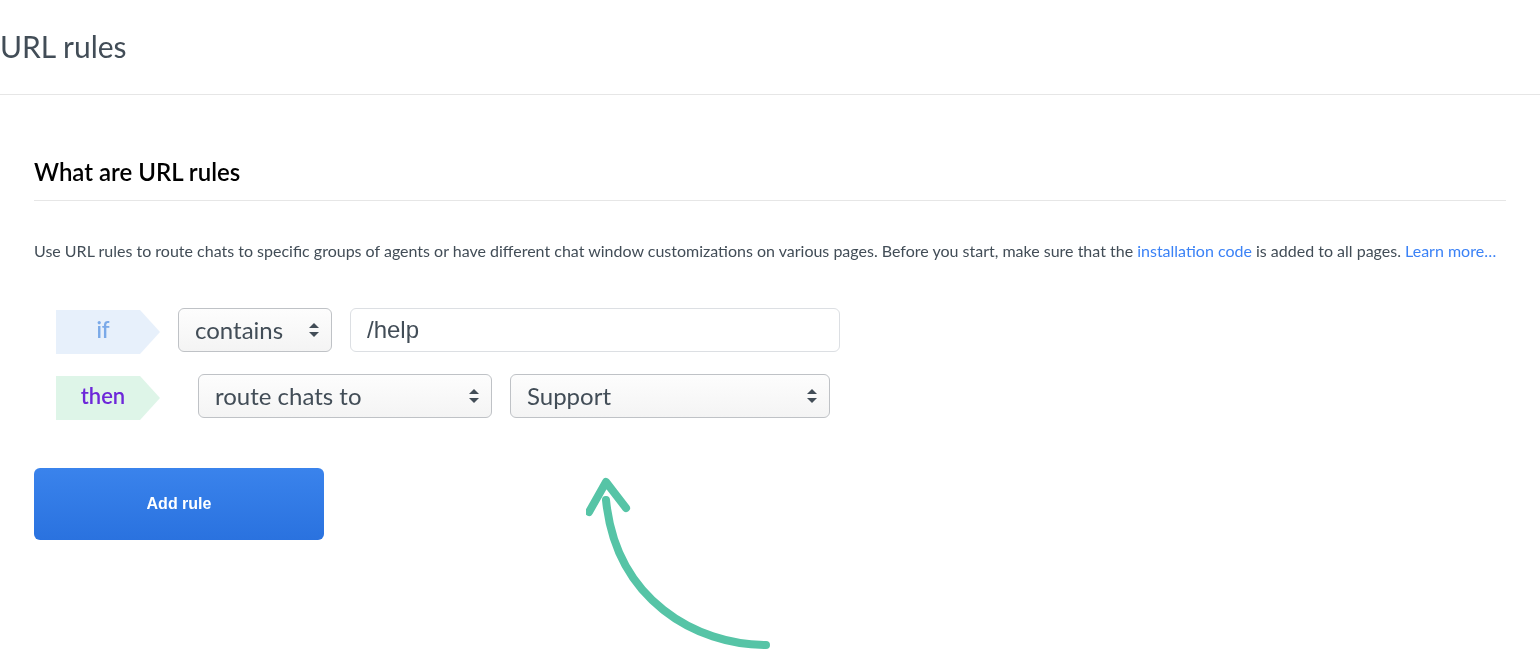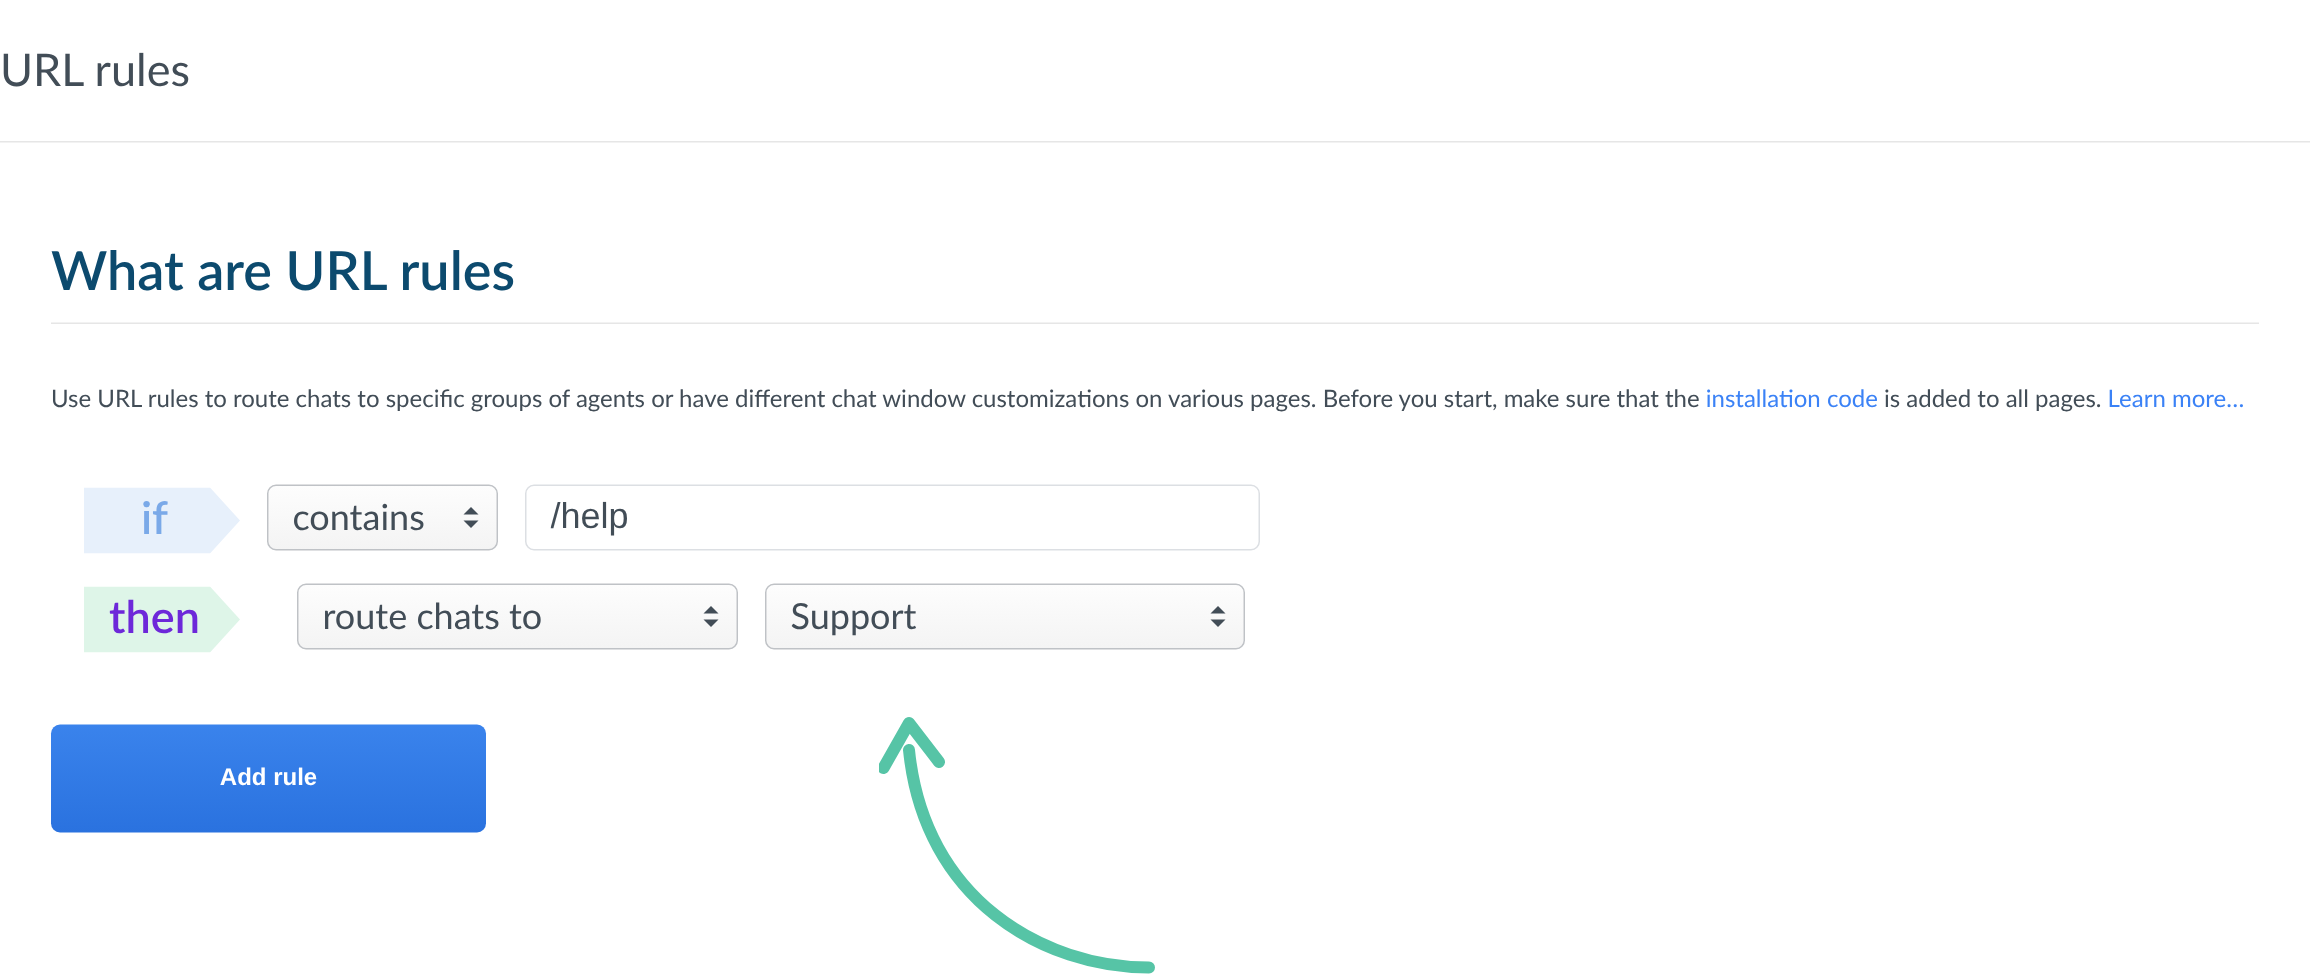--- a/index.html
+++ b/index.html
@@ -18,23 +18,23 @@
   }
   .header h1 {
     font-size: 30px;
     font-weight: 400;
     color: #424d57;
   }
   .content {
     padding: 62px 34px 0 34px;
   }
   .section-title {
-    font-size: 36px;
+    font-size: 24px;
     font-weight: 600;
-    color: #0c4a6e;
+    color: #000000;
     padding-bottom: 14px;
     border-bottom: 1px solid #e6e6e6;
     margin-bottom: 38px;
   }
   .description {
     font-size: 16px;
     line-height: 1.55;
     color: #424d57;
     margin-bottom: 44px;
   }
@@ -51,21 +51,21 @@
     gap: 18px;
     margin-bottom: 22px;
   }
   .tag {
     position: relative;
     width: 104px;
     height: 40px;
     display: flex;
     align-items: center;
     justify-content: center;
-    font-size: 30px;
+    font-size: 22px;
     font-weight: 600;
     flex-shrink: 0;
   }
   .tag-bg {
     position: absolute;
     inset: 0;
   }
   .tag span {
     position: relative;
     z-index: 1;

